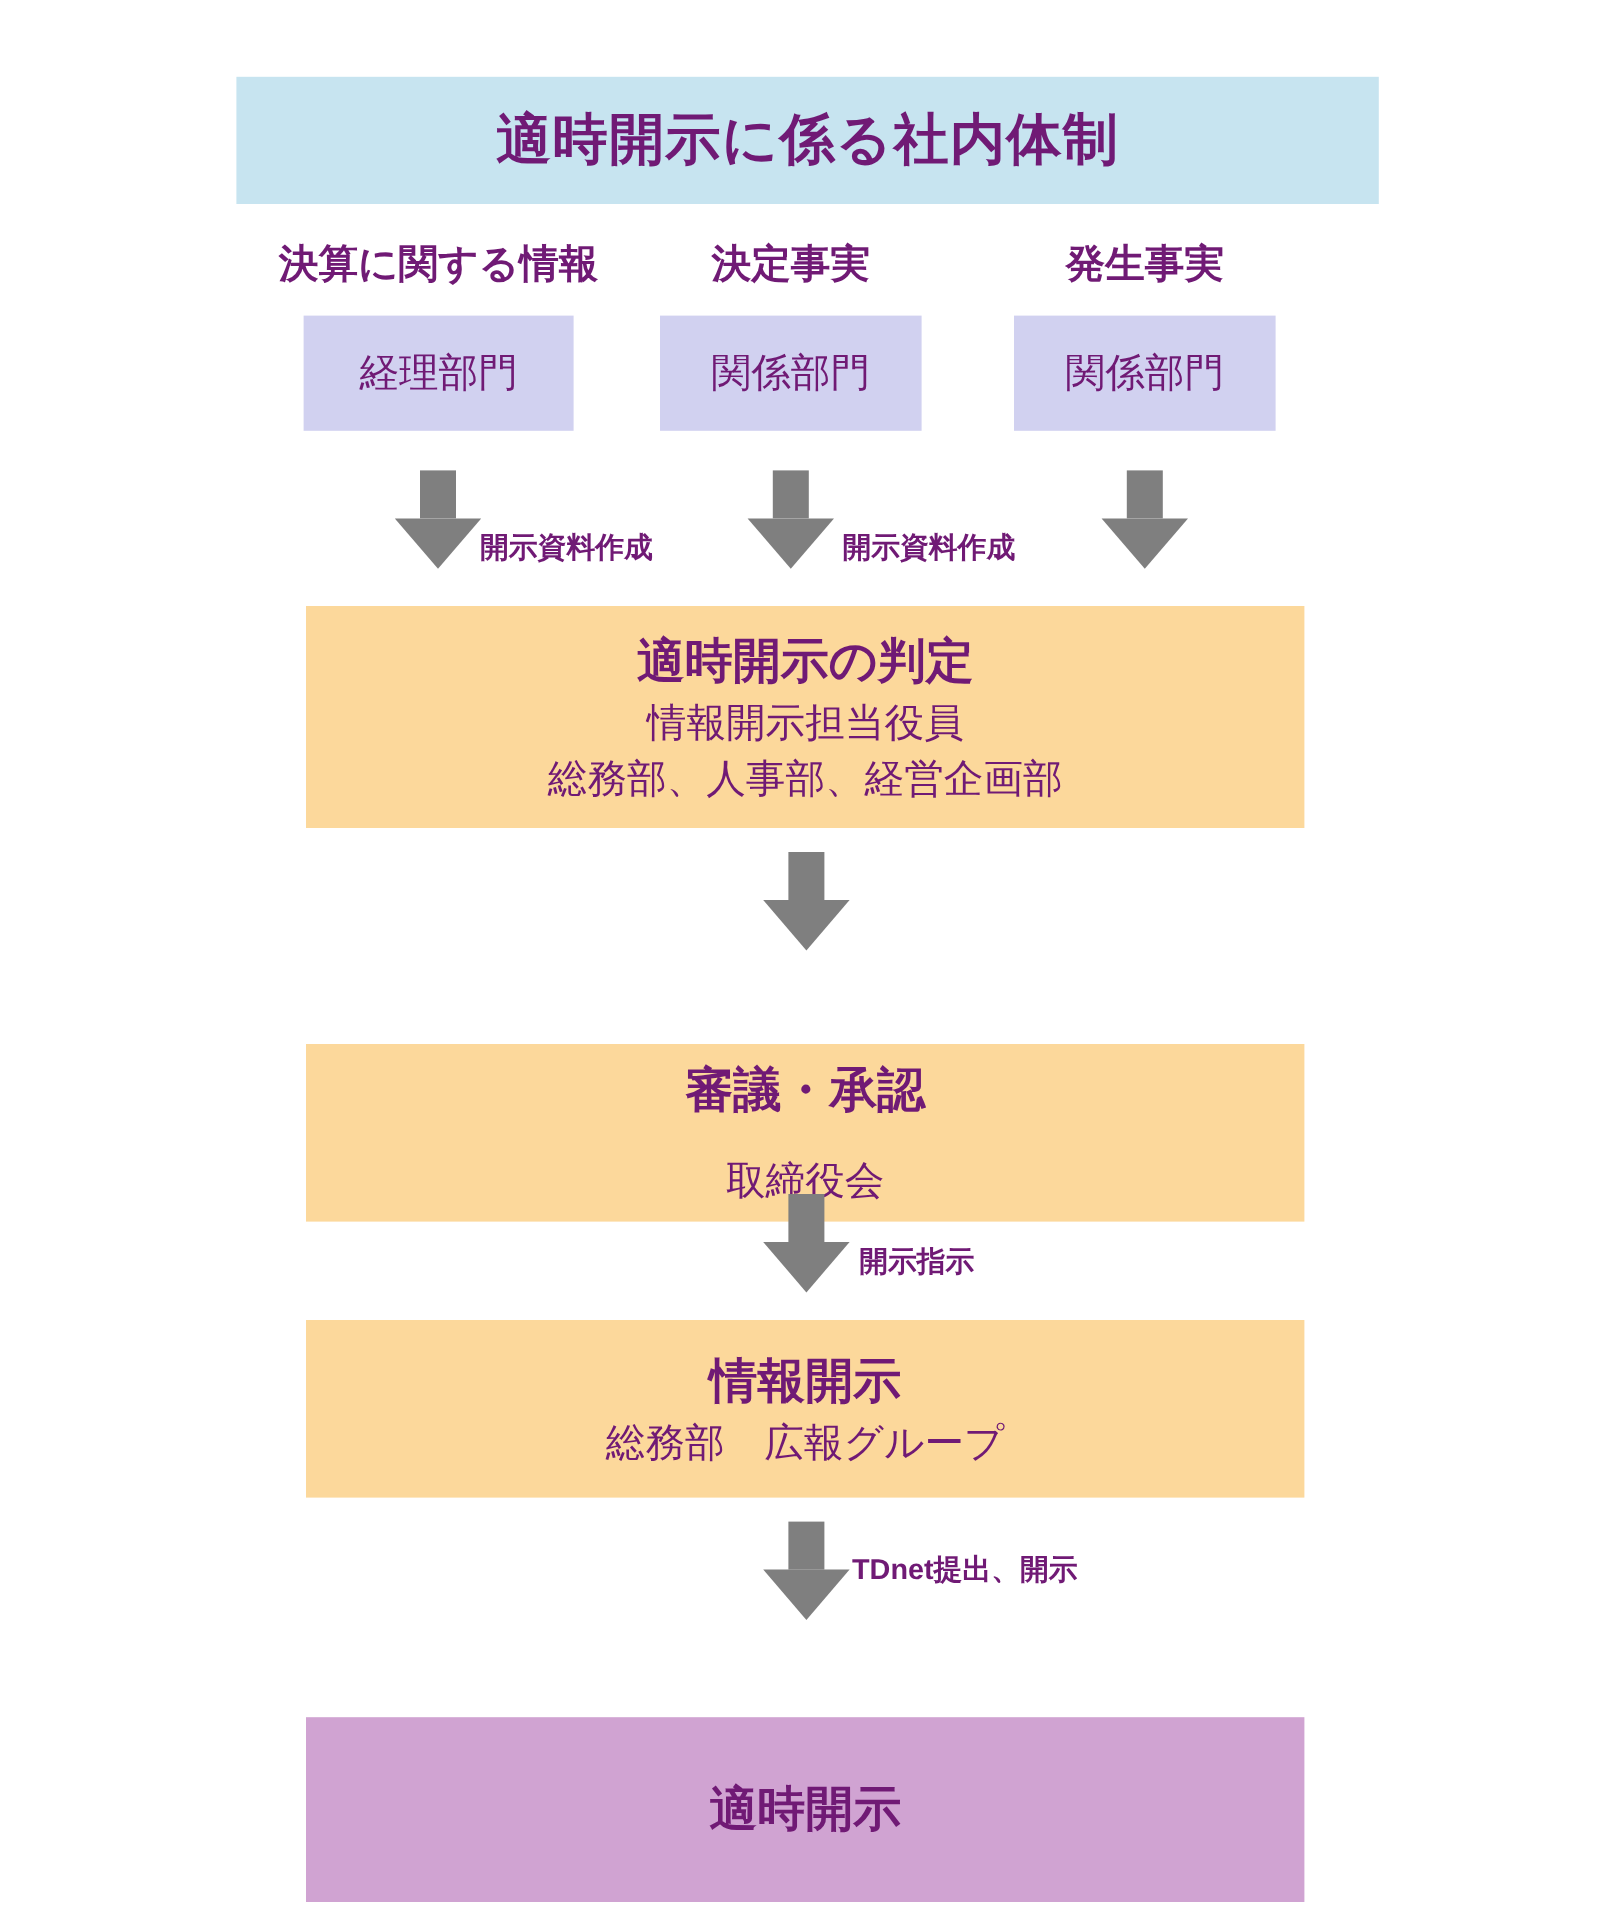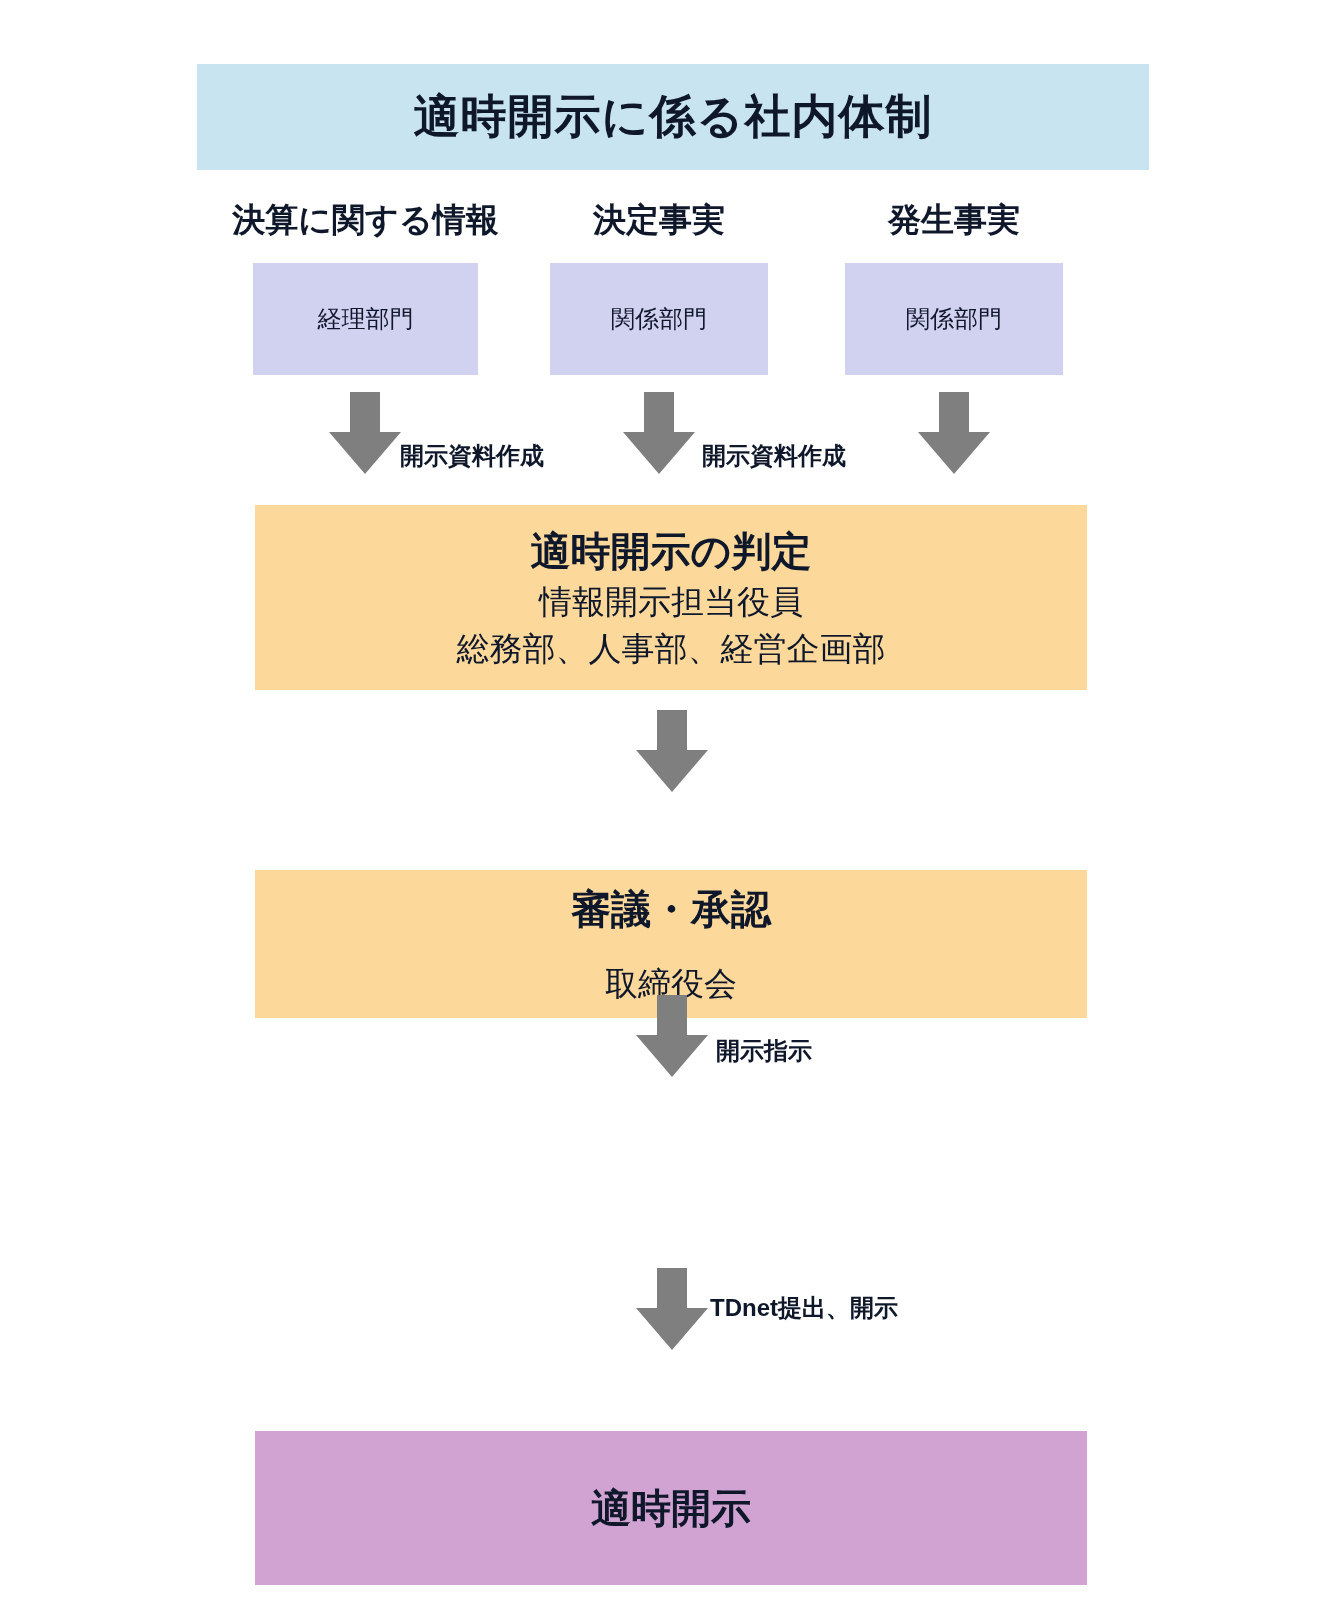--- a/index.html
+++ b/index.html
@@ -1,44 +1,44 @@
 <!DOCTYPE html>
 <html style="--title-banner: #C7E4F0; --source-box: #D1D1F0; --process-box: #FCD89B; --final-box: #D0A3D2; --arrow: #7F7F7F;"><head>
 <meta charset="utf-8">
 <style>
   html,body { margin:0; padding:0; background:#ffffff; }
   .canvas {
     position:relative;
     width:1340px; height:1600px;
     background:#ffffff;
     font-family:"Liberation Sans","DejaVu Sans",sans-serif;
-    color:#0f172a;
+    color:#701a75;
     overflow:hidden;
   }
   .banner {
     position:absolute; left:197px; top:64px; width:952px; height:106px;
     background:var(--title-banner,#C7E4F0);
     display:flex; align-items:center; justify-content:center;
   }
   .banner-text { font-size:46px; font-weight:bold; letter-spacing:1px; }
 
   .col-label {
     position:absolute; top:198px; height:44px;
     display:flex; align-items:center; justify-content:center;
     font-size:33px; font-weight:bold; white-space:nowrap;
   }
   .col-label.c1 { left:253px; width:225px; }
   .col-label.c2 { left:550px; width:218px; }
   .col-label.c3 { left:845px; width:218px; }
 
   .src-box {
-    position:absolute; top:263px; height:112px;
+    position:absolute; top:263px; height:96px;
     background:var(--source-box,#D1D1F0);
     display:flex; align-items:center; justify-content:center;
-    font-size:24px; white-space:nowrap;
+    font-size:33px; white-space:nowrap;
   }
   .src-box.b1 { left:253px; width:225px; }
   .src-box.b2 { left:550px; width:218px; }
   .src-box.b3 { left:845px; width:218px; }
 
   .arrow {
     position:absolute; width:72px;
     display:flex; flex-direction:column; align-items:center;
   }
   .arrow .stem { width:30px; height:40px; background:var(--arrow,#7F7F7F); }
@@ -126,20 +126,24 @@
     <div class="box-title">審議・承認</div>
     <div class="box-line">取締役会</div>
   </div>
 
   <div class="arrow m2">
     <div class="stem"></div>
     <div class="head"></div>
   </div>
   <div class="arrow-label instruct">開示指示</div>
 
+  <div class="flow-box orange infodisc">
+    <div class="box-title">情報開示</div>
+    <div class="box-line">総務部　広報グループ</div>
+  </div>
 
   <div class="arrow m3">
     <div class="stem"></div>
     <div class="head"></div>
   </div>
   <div class="arrow-label tdnet">TDnet提出、開示</div>
 
   <div class="flow-box pink timely">
     <div class="box-title">適時開示</div>
   </div>

